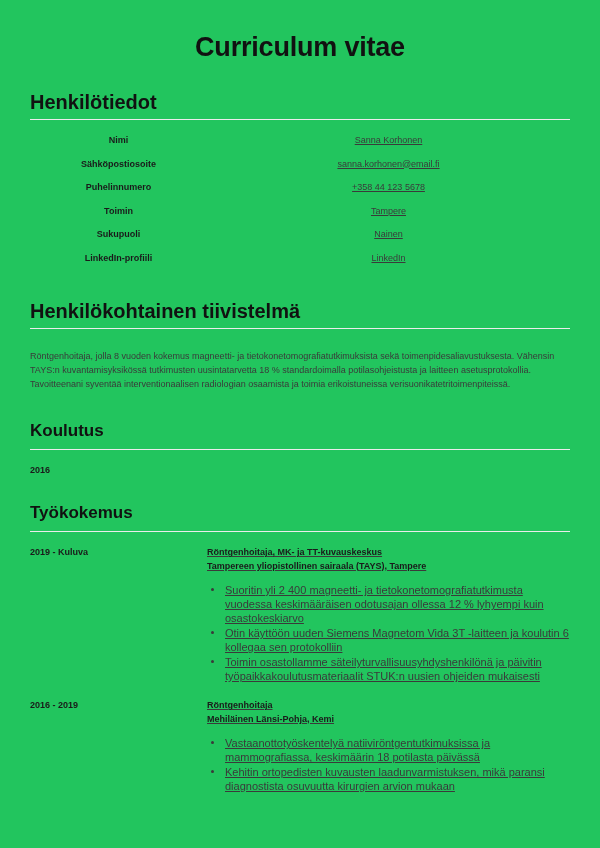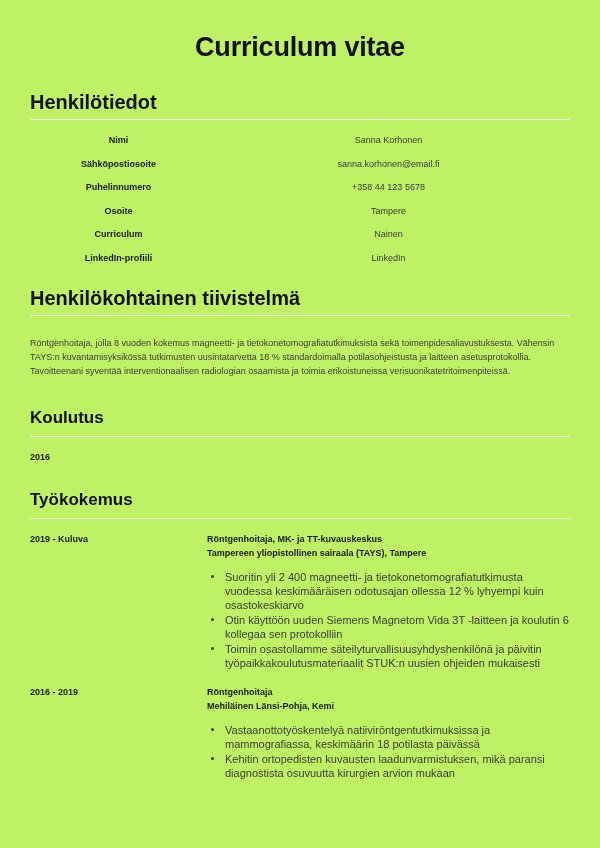--- a/index.html
+++ b/index.html
@@ -11,21 +11,21 @@
     width: 600px;
     height: 848px;
     font-family: "Liberation Sans", sans-serif;
     color: #333333;
     overflow: hidden;
   }
   .page {
     position: relative;
     width: 600px;
     height: 848px;
-    background: #bef264;
+    background: #22c55e;
     box-sizing: border-box;
     padding: 0 30px;
   }
   .doc-title {
     text-align: center;
     font-size: 27px;
     font-weight: bold;
     color: #111111;
     letter-spacing: -0.2px;
     margin: 0;
@@ -62,20 +62,21 @@
     font-weight: bold;
     color: #1a1a1a;
     line-height: 12px;
     padding-top: 0;
   }
   .row-value {
     flex: 1 1 auto;
     font-size: 9px;
     color: #3a3a3a;
     line-height: 12px;
+    text-decoration: underline;
   }
   .info-table { margin-top: 14px; }
   .info-table .row { margin-bottom: 11.5px; text-align: center; }
 
   .summary-text {
     font-size: 9px;
     line-height: 14.2px;
     color: #3a3a3a;
     margin-top: 20px;
     width: 100%;
@@ -104,21 +105,21 @@
   .bullets li .dot {
     position: absolute;
     left: 4px;
     top: 5px;
     width: 3px;
     height: 3px;
     border-radius: 50%;
     background: #3a3a3a;
   }
   .mt-sec-personal { margin-top: 28px; }
-  .mt-sec-summary  { margin-top: 24px; }
+  .mt-sec-summary  { margin-top: 37px; }
   .mt-sec-edu      { margin-top: 28px; }
   .mt-sec-exp      { margin-top: 25px; }
   .entry-gap       { margin-top: 15px; }
 </style>
 </head>
 <body>
 
 <div class="page">
 
   <h1 class="doc-title">Curriculum vitae</h1>
@@ -133,25 +134,25 @@
       </div>
       <div class="row">
         <div class="row-label">Sähköpostiosoite</div>
         <div class="row-value">sanna.korhonen@email.fi</div>
       </div>
       <div class="row">
         <div class="row-label">Puhelinnumero</div>
         <div class="row-value">+358 44 123 5678</div>
       </div>
       <div class="row">
-        <div class="row-label">Osoite</div>
+        <div class="row-label">Toimin</div>
         <div class="row-value">Tampere</div>
       </div>
       <div class="row">
-        <div class="row-label">Curriculum</div>
+        <div class="row-label">Sukupuoli</div>
         <div class="row-value">Nainen</div>
       </div>
       <div class="row">
         <div class="row-label">LinkedIn-profiili</div>
         <div class="row-value">LinkedIn</div>
       </div>
     </div>
   </div>
 
   <div class="section mt-sec-summary">

